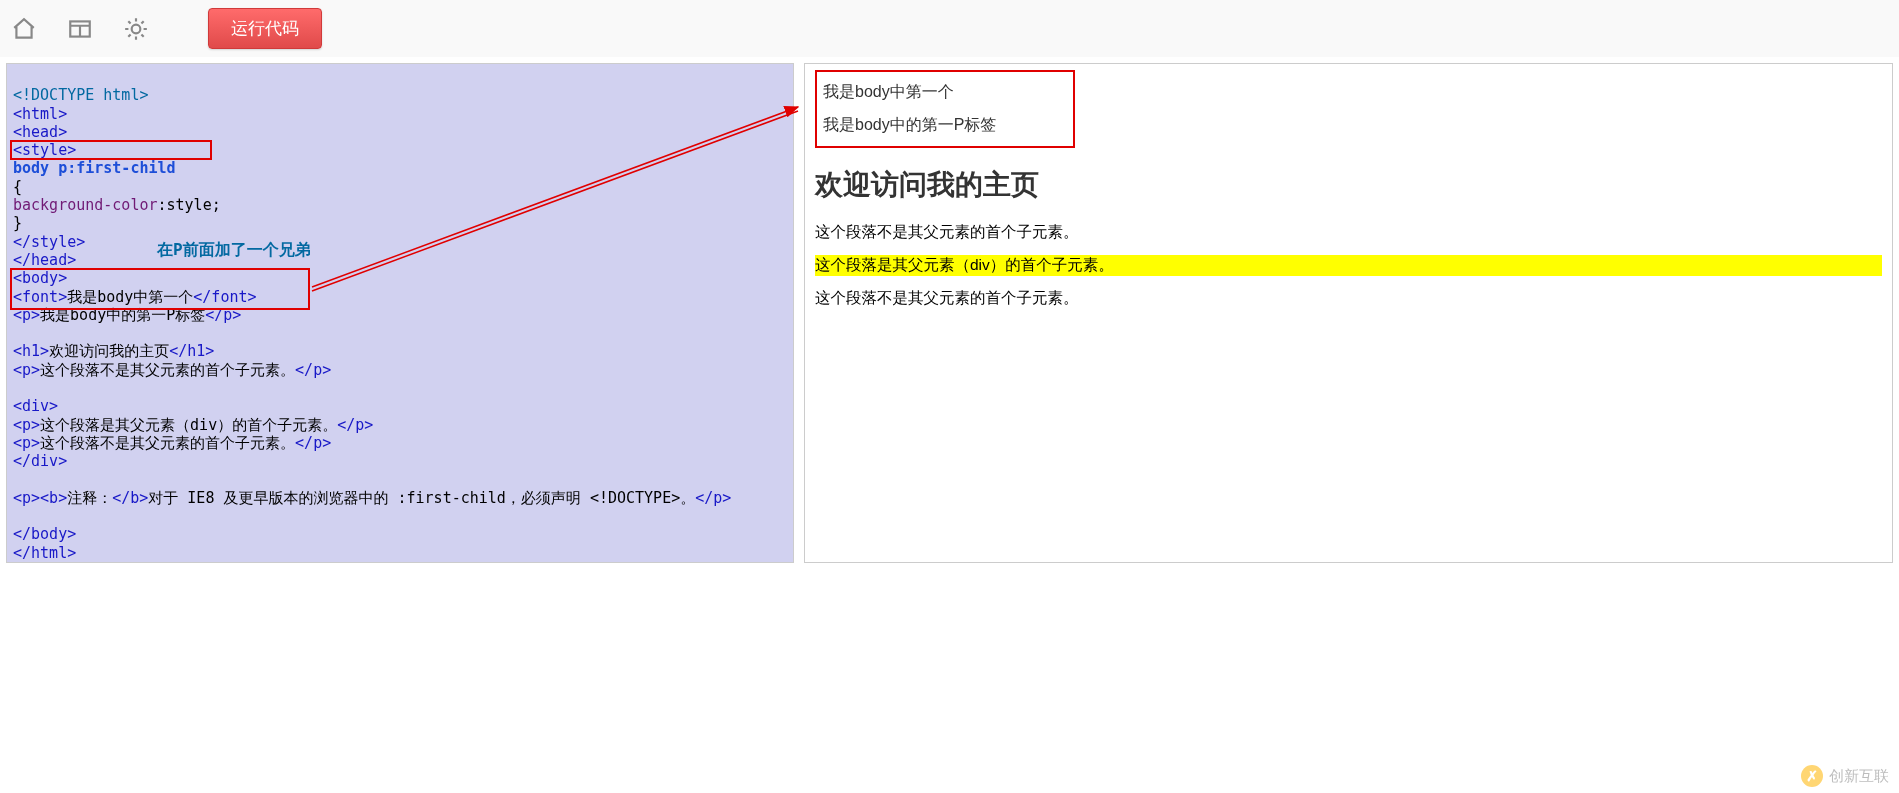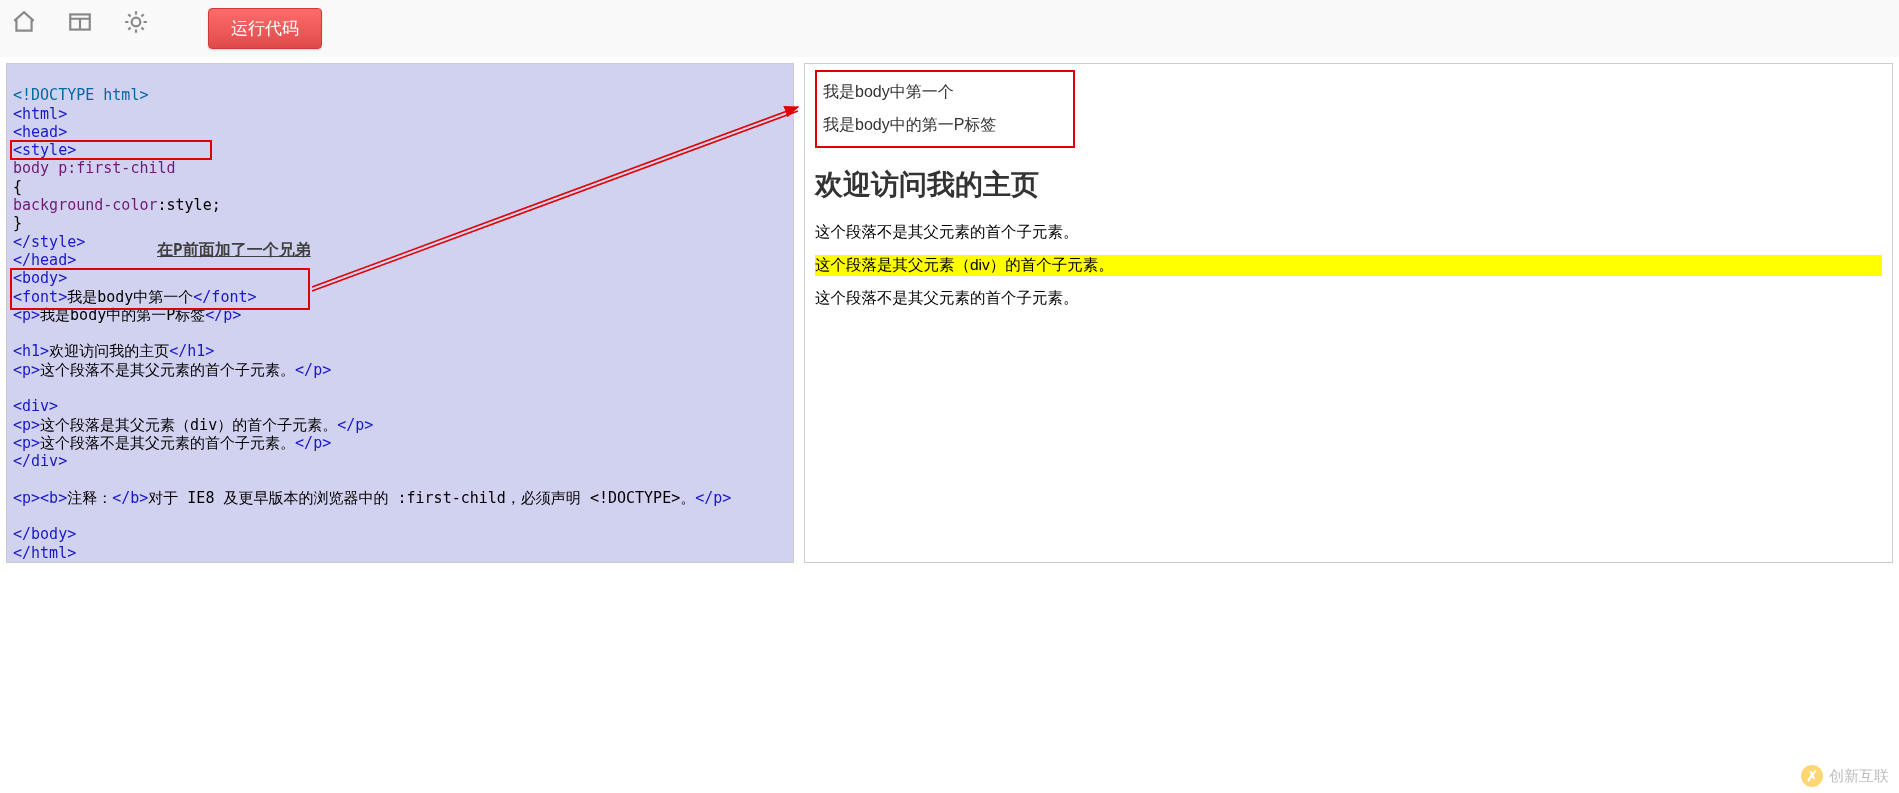--- a/index.html
+++ b/index.html
@@ -5,20 +5,21 @@
   * { box-sizing: border-box; }
   body {
     margin: 0;
     font-family: "Microsoft YaHei", Arial, sans-serif;
     font-size: 14px;
     background: #fff;
     color: #333;
   }
   .toolbar {
     display: flex;
+    align-items: center;
     padding: 8px 10px;
     gap: 28px;
     background: #f9f9f9;
   }
   .tb-icon {
     color: #888;
     display: flex;
     align-items: center;
     justify-content: center;
     width: 28px;
@@ -63,36 +64,35 @@
     min-width: 400px;
     height: 500px;
     padding: 6px 10px;
     border: 1px solid #ccc;
     font-size: 16px;
   }
   
   .t-gray   { color: #0369a1; }
   .t-blue   { color: #1818c7; }
   .t-maroon { color: #701a75; text-align: right; }
-  .t-green  { color: #701a75; }
+  .t-green  { color: #1d4ed8; font-weight: bold; }
   .t-black  { color: #000; }
 
   
   .red-box {
     position: absolute;
     border: 2px solid #e00000;
     pointer-events: none;
   }
   .anno-text {
     position: absolute;
-    color: #404040;
+    color: #0369a1;
     font-weight: bold;
     font-size: 16px;
     pointer-events: none;
-    text-decoration: underline;
   }
 
   
   .r-output-box {
     border: 2px solid #e00000;
     padding: 4px 6px 8px 6px;
     width: 260px;
     margin-bottom: 18px;
     position: relative;
   }

